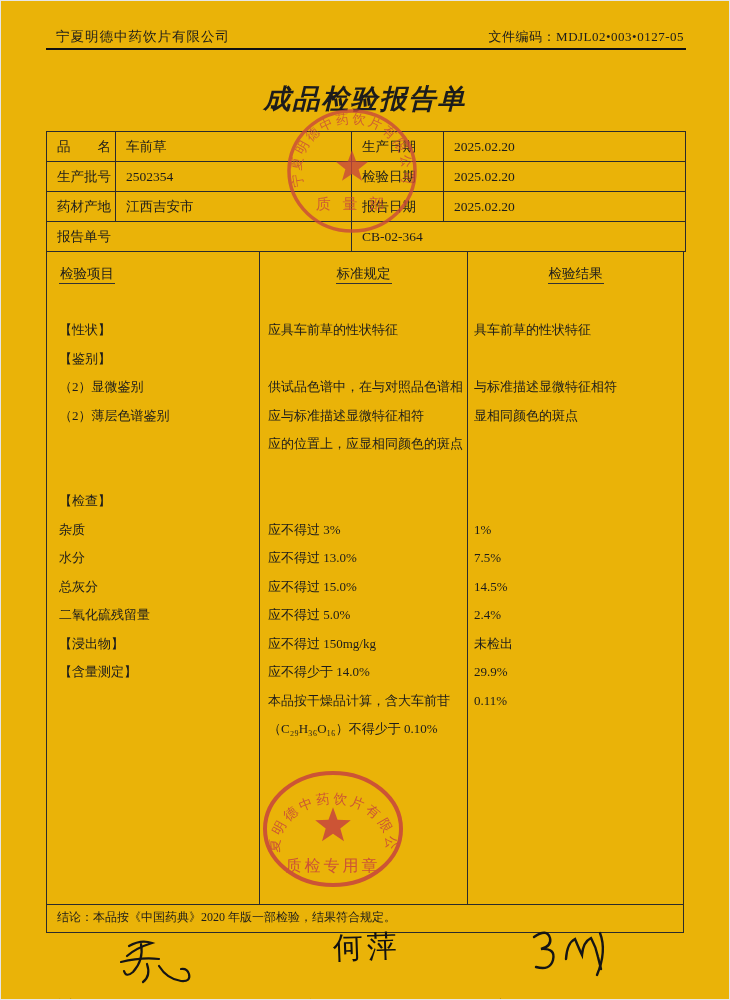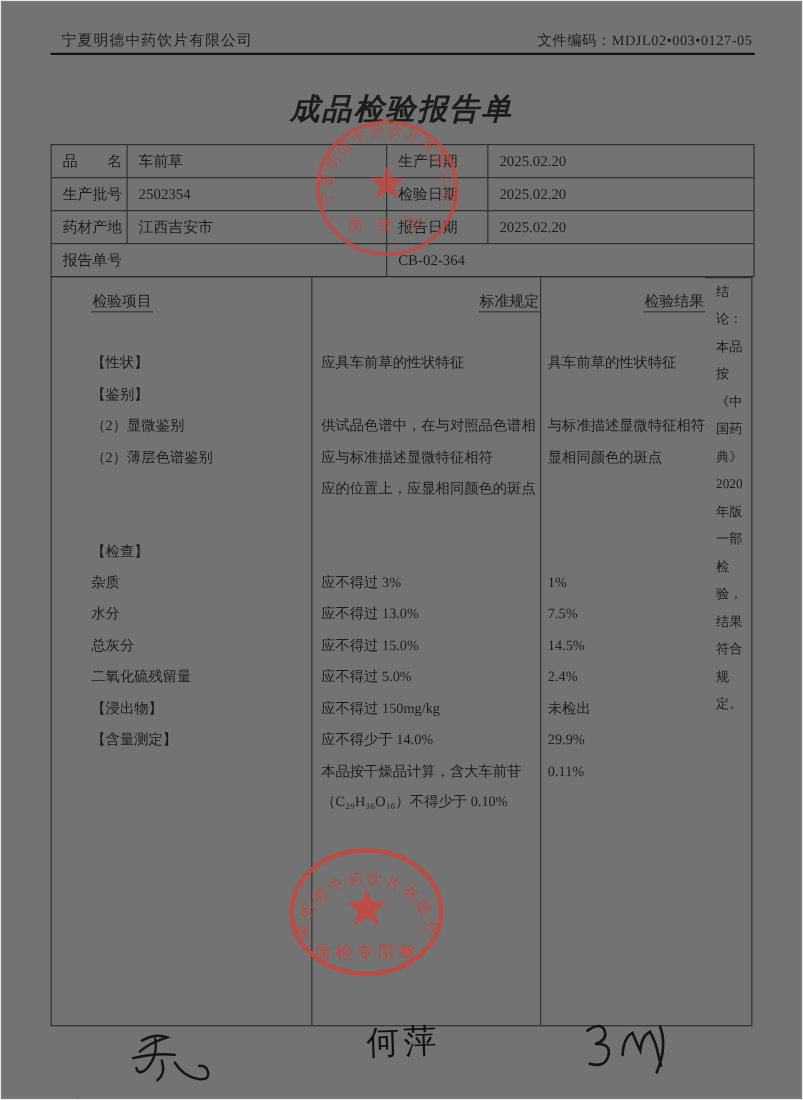--- a/index.html
+++ b/index.html
@@ -1,17 +1,17 @@
 <!DOCTYPE html>
 <html><head>
 <meta charset="utf-8">
 <style>
   html,body{margin:0;padding:0;background:#ffffff;}
   .page{
-    position:relative;width:730px;height:1000px;background:#737373;
+    position:relative;width:730px;height:1000px;background:#eab308;
     font-family:"Liberation Serif","DejaVu Serif",serif;color:#1c1c1c;
     overflow:hidden;border:1px solid #e6e6e6;box-sizing:border-box;
   }
   
   .hdr-company{position:absolute;left:55px;top:27px;font-size:13.5px;letter-spacing:1px;}
   .hdr-code{position:absolute;right:45px;top:27px;font-size:13px;letter-spacing:.5px;}
   .hdr-rule{position:absolute;left:45px;top:47px;width:640px;height:2px;background:#111;}
   
   .title{position:absolute;left:0;top:80px;width:100%;text-align:center;
     font-size:27px;font-weight:bold;letter-spacing:2px;font-style:italic;}
@@ -19,27 +19,27 @@
   .info{position:absolute;left:45px;top:130px;width:638px;border:1px solid #2b2b2b;
     display:grid;grid-template-columns:68px 236px 92px 1fr;font-size:13.5px;}
   .info .cell{height:29px;line-height:29px;border-top:1px solid #2b2b2b;
     padding-left:10px;white-space:nowrap;overflow:hidden;}
   .info .cell.vline{border-left:1px solid #2b2b2b;}
   .info .r1{border-top:none;}
   .info .span2{grid-column:1 / span 2;}
   .info .span2b{grid-column:3 / span 2;}
   
   .main{position:absolute;left:45px;top:250px;width:638px;height:682px;
-    border:1px solid #2b2b2b;box-sizing:border-box;display:flex;flex-direction:row;padding-left:24px;}
+    border:1px solid #2b2b2b;box-sizing:border-box;display:flex;flex-direction:column;}
   .main-body{flex:1;display:flex;}
   .mcol{box-sizing:border-box;}
   .mcol.c1{width:212px;}
   .mcol.c2{width:208px;border-left:1px solid #2b2b2b;}
   .mcol.c3{flex:1;border-left:1px solid #2b2b2b;}
-  .mhead{padding-top:13px;height:29px;font-size:13.5px;text-align:right;}
+  .mhead{padding-top:13px;height:29px;font-size:13.5px;text-align:center;}
   .mhead.left{text-align:left;padding-left:12px;}
   .mhead span{border-bottom:1px solid #333;padding:0 1px 2px 1px;}
   .lines{padding-top:22px;font-size:13px;}
   .c1 .lines{padding-left:12px;}
   .c2 .lines{padding-left:8px;}
   .c3 .lines{padding-left:6px;}
   .line{height:28.5px;line-height:28.5px;white-space:pre;overflow:visible;}
   .concl{height:27px;line-height:25px;border-top:1px solid #2b2b2b;
     font-size:12px;padding-left:10px;}
   

